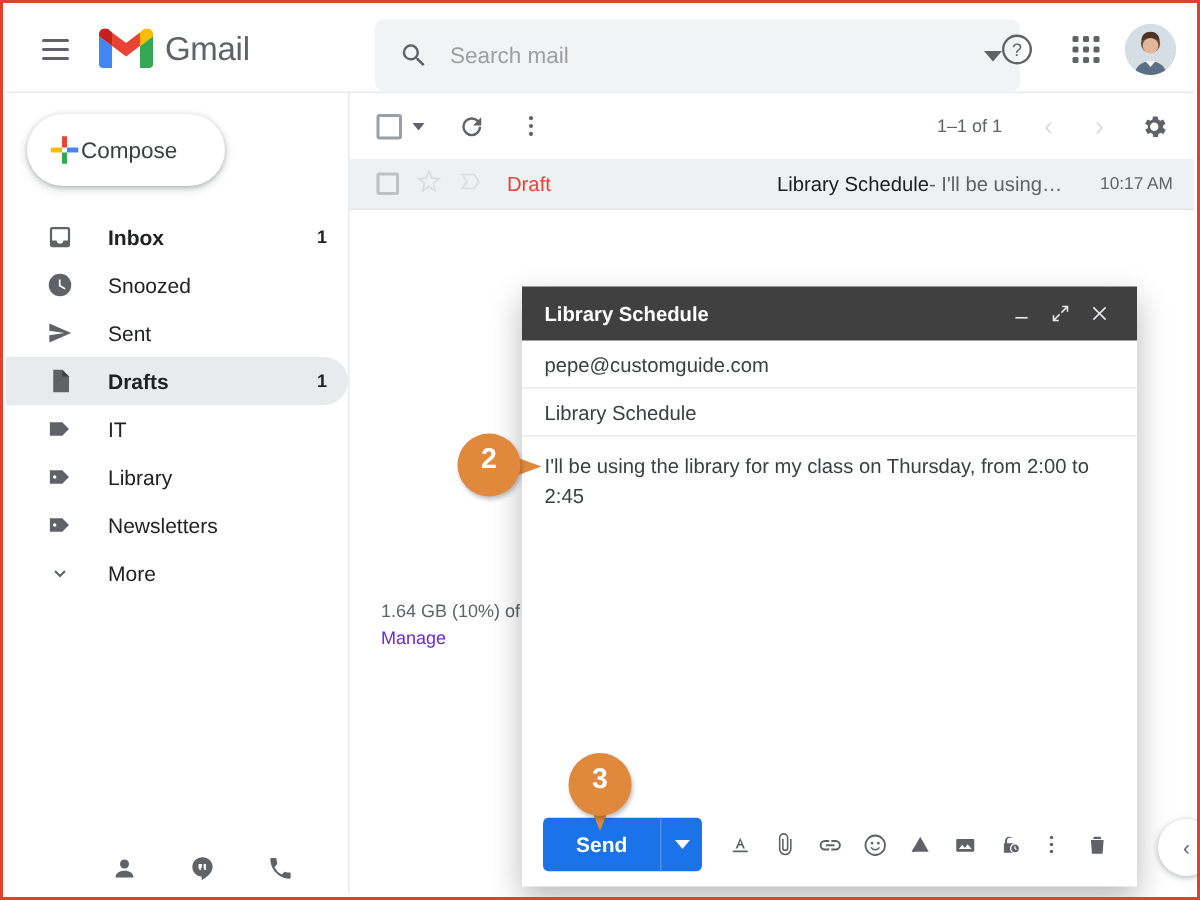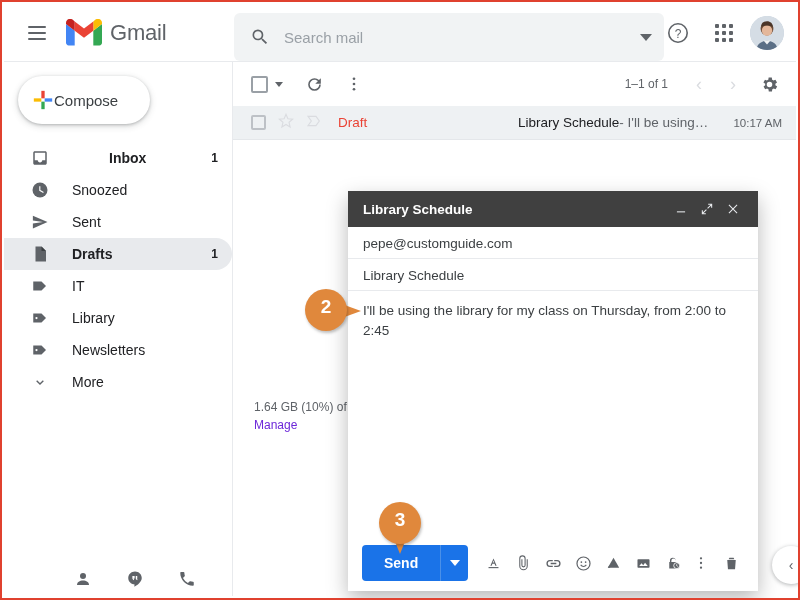--- a/index.html
+++ b/index.html
@@ -51,21 +51,21 @@
   }
   .gmail-m { width: 36px; height: 27px; display: block; }
   .brand-text {
     font-size: 22px;
     color: #5f6368;
     letter-spacing: -0.2px;
     font-weight: 400;
   }
   .search-wrap {
     position: absolute;
-    left: 230px;
+    left: 246px;
     top: 9px;
     width: 430px;
     height: 48px;
     background: #f1f3f4;
     border-radius: 6px;
     display: flex;
     align-items: center;
     padding: 0 12px;
     cursor: text;
   }
@@ -155,21 +155,21 @@
     flex: 0 0 auto;
     margin-right: 22px;
     display: flex; align-items: center; justify-content: center;
   }
   .nav-item .ni-label { flex: 1; }
   .nav-item .ni-count { font-size: 12px; color: #202124; }
   .nav-item.selected {
     background: #e8eaed;
     font-weight: bold;
   }
-  .nav-item.bold { font-weight: bold; gap: 37px; }
+  .nav-item.bold { font-weight: bold; }
 
   
   .storage {
     position: absolute;
     left: 252px; top: 396px;
     font-size: 12px;
     color: #5f6368;
     line-height: 18px;
   }
   .storage .manage { color: #6d28d9; cursor: pointer; }

